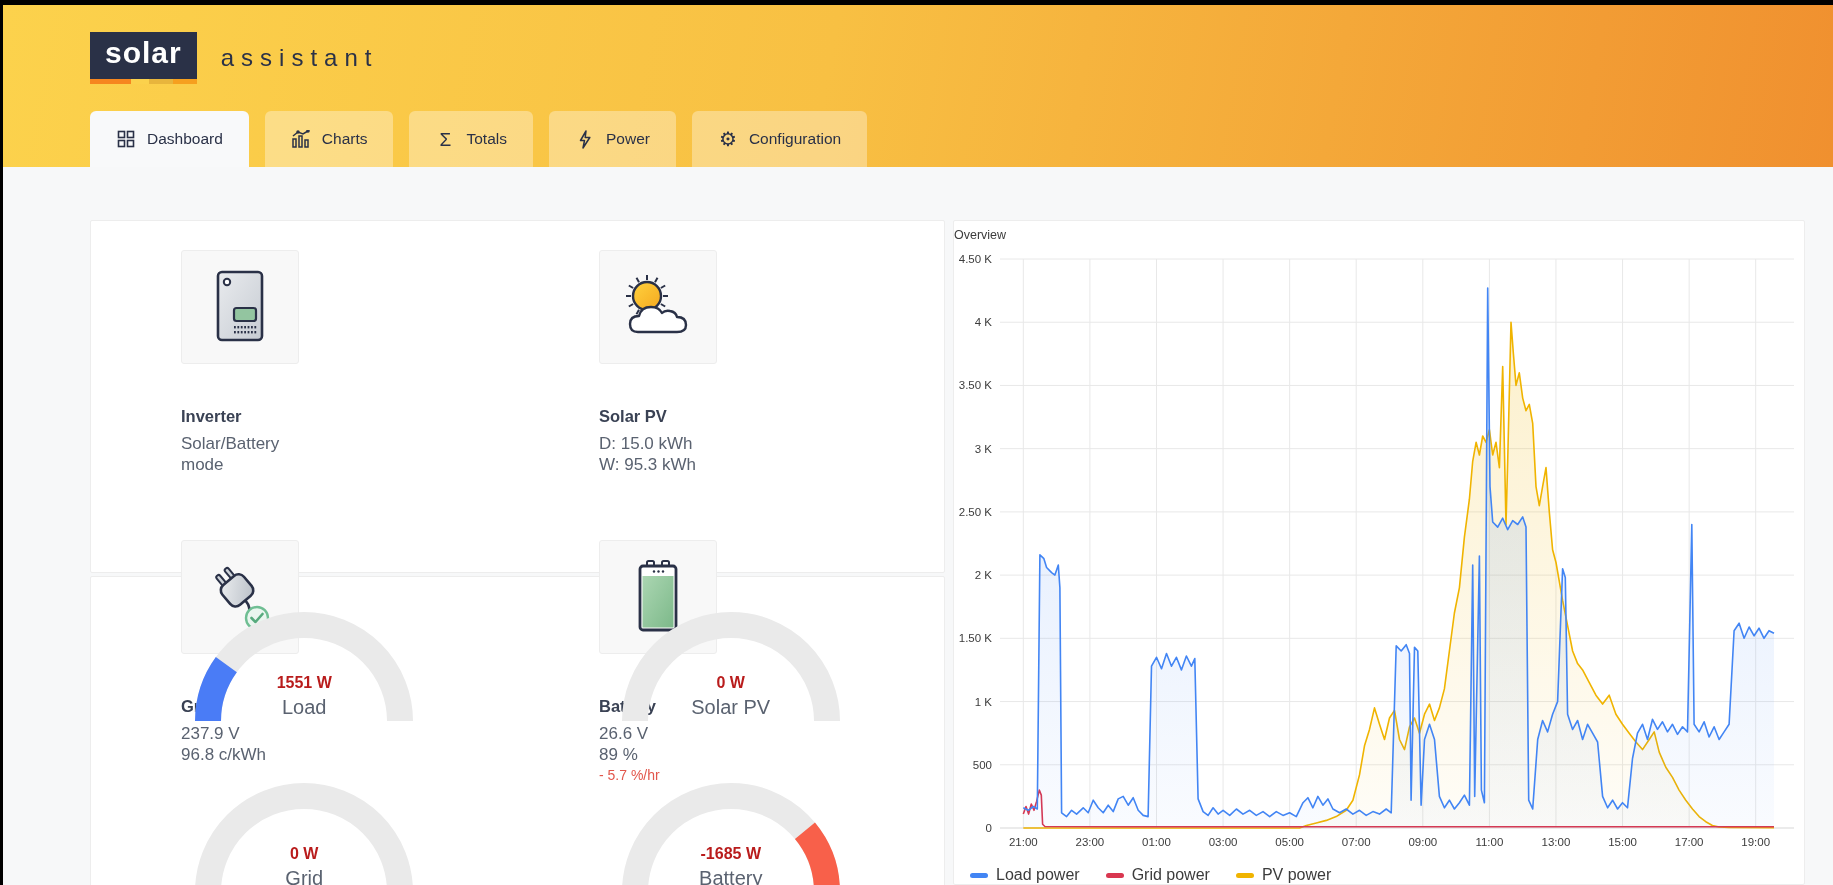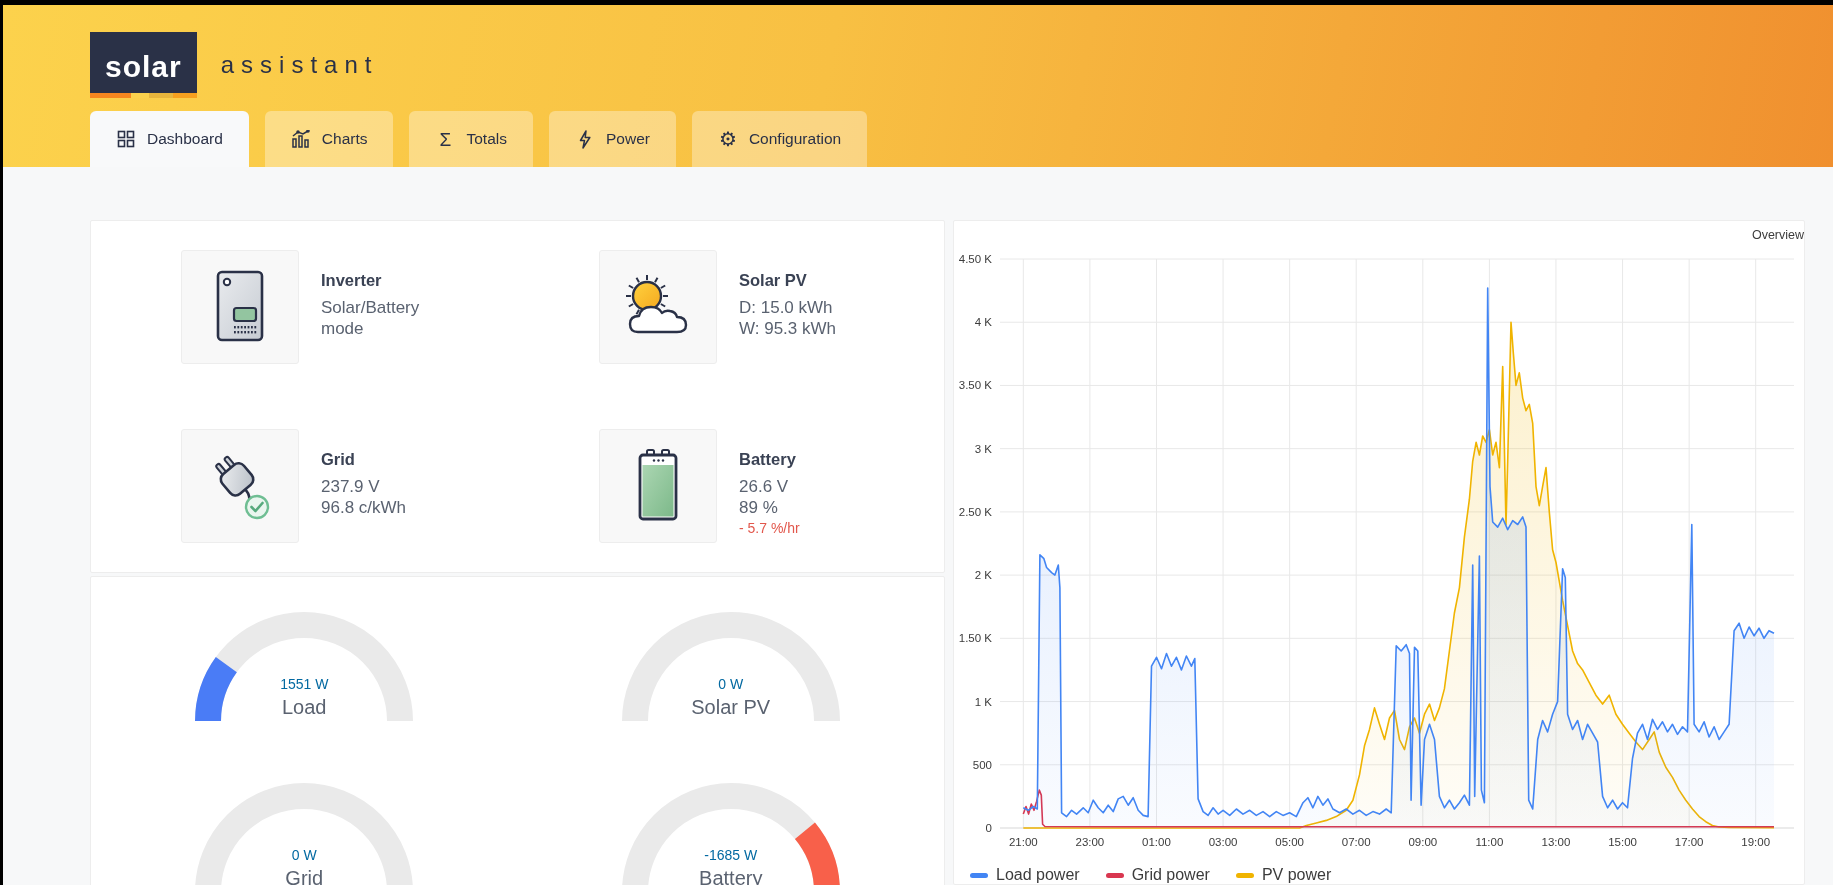--- a/index.html
+++ b/index.html
@@ -3,55 +3,55 @@
 <meta charset="utf-8">
 <style>
   * { margin:0; padding:0; box-sizing:border-box; }
   html,body { width:1833px; height:885px; overflow:hidden; background:#000; }
   body { font-family:"Liberation Sans", sans-serif; }
   .app { position:absolute; left:3px; top:5px; width:1830px; height:880px; background:#f7f8f9; overflow:hidden; }
 
   
   .header { position:relative; height:162px; background:linear-gradient(100deg,#fcd24c 0%,#f8c043 45%,#f0902f 100%); }
   .logo-row { position:absolute; left:87px; top:27px; display:flex; align-items:center; }
-  .logo-box { background:#2a3147; color:#fff; font-size:30px; font-weight:700; letter-spacing:1px; padding:18px 15px 9px 15px; }
+  .logo-box { background:#2a3147; color:#fff; font-size:30px; font-weight:700; letter-spacing:1px; padding:4px 15px 9px 15px; }
   .logo-strip { height:5px; background:linear-gradient(90deg,#f6861f 0 38%,#fbd14c 38% 55%,#e8b53c 55% 78%,#f6a01f 78% 100%); }
   .logo-sub { color:#2a3147; font-size:24px; letter-spacing:7px; margin-left:24px; font-weight:400; }
   .tabs { position:absolute; left:87px; bottom:0; display:flex; gap:16px; }
   .tab { height:56px; display:flex; align-items:center; gap:11px; padding:0 26px; background:rgba(255,255,255,0.34);
          border-radius:6px 6px 0 0; color:#2a3147; font-size:15.5px; cursor:pointer; white-space:nowrap; }
   .tab.active { background:#f8f9fa; }
   .tab .ticon { display:flex; align-items:center; justify-content:center; width:20px; height:20px; color:#2a3147; font-size:19px; line-height:1; }
 
   
   .content { position:relative; }
   .panel-left  { position:absolute; left:87px; top:53px; width:855px; }
   .card { background:#fff; border:1px solid #ededed; border-radius:2px; }
   .tiles-card { height:353px; display:grid; grid-template-columns:418px 1fr; align-content:start; padding:29px 0 0 90px; row-gap:65px; }
   .gauges-card { margin-top:3px; height:330px; display:grid; grid-template-columns:1fr 1fr; justify-items:center; padding-top:22px; row-gap:36px; }
 
   
-  .tile { display:flex; gap:22px; }
+  .tile { display:flex; gap:22px;flex-direction:column; }
   .tile-iconbox { width:118px; height:114px; background:#f8f8f8; border:1px solid #ededed; border-radius:3px;
                   display:flex; align-items:center; justify-content:center; flex:none; }
   .tile-text { padding-top:21px; }
   .tile-title { font-size:16.5px; font-weight:700; color:#3a4254; margin-bottom:7px; }
   .tile-line { font-size:17px; color:#5a6270; line-height:21px; }
   .tile-alert { font-size:14px; line-height:20px; }
 
   
   .gauge { position:relative; width:240px; height:124px; }
   .gauge svg { display:block; }
   .gauge-txt { position:absolute; left:0; right:0; bottom:4px; text-align:center; }
-  .gauge-value { font-size:14px; font-weight:400; color:#0369a1; }
+  .gauge-value { font-size:16px; font-weight:700; color:#b91c1c; }
   .gauge-label { font-size:20px; color:#5a6270; margin-top:4px; }
 
   
   .chart-card { position:absolute; left:950px; top:53px; width:852px; height:665px; background:#fff; border:1px solid #ededed; border-radius:2px; }
-  .chart-title { text-align:right; font-size:12.5px; color:#3c3c3c; padding-top:7px; height:26px; }
+  .chart-title { text-align:left; font-size:12.5px; color:#3c3c3c; padding-top:7px; height:26px; }
   .legend { display:flex; align-items:center; gap:26px; padding-left:16px; height:24px; }
   .legend-item { display:flex; align-items:center; gap:8px; font-size:16px; color:#3c3c3c; cursor:pointer; }
   .legend-swatch { width:18px; height:5px; border-radius:2.5px; }
   .tick-label { font-size:11.5px; fill:#3c3c3c; }
 </style>
 </head>
 <body>
 
 <div class="app">
   <div class="header">

